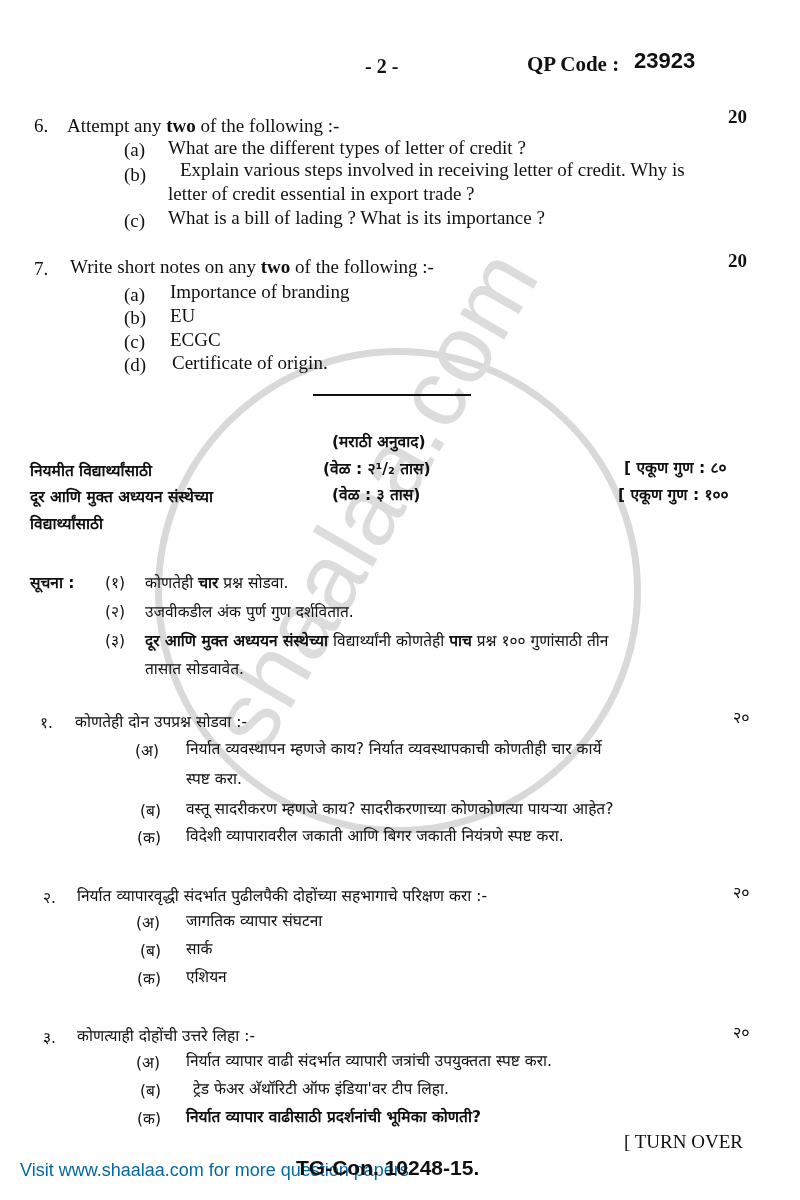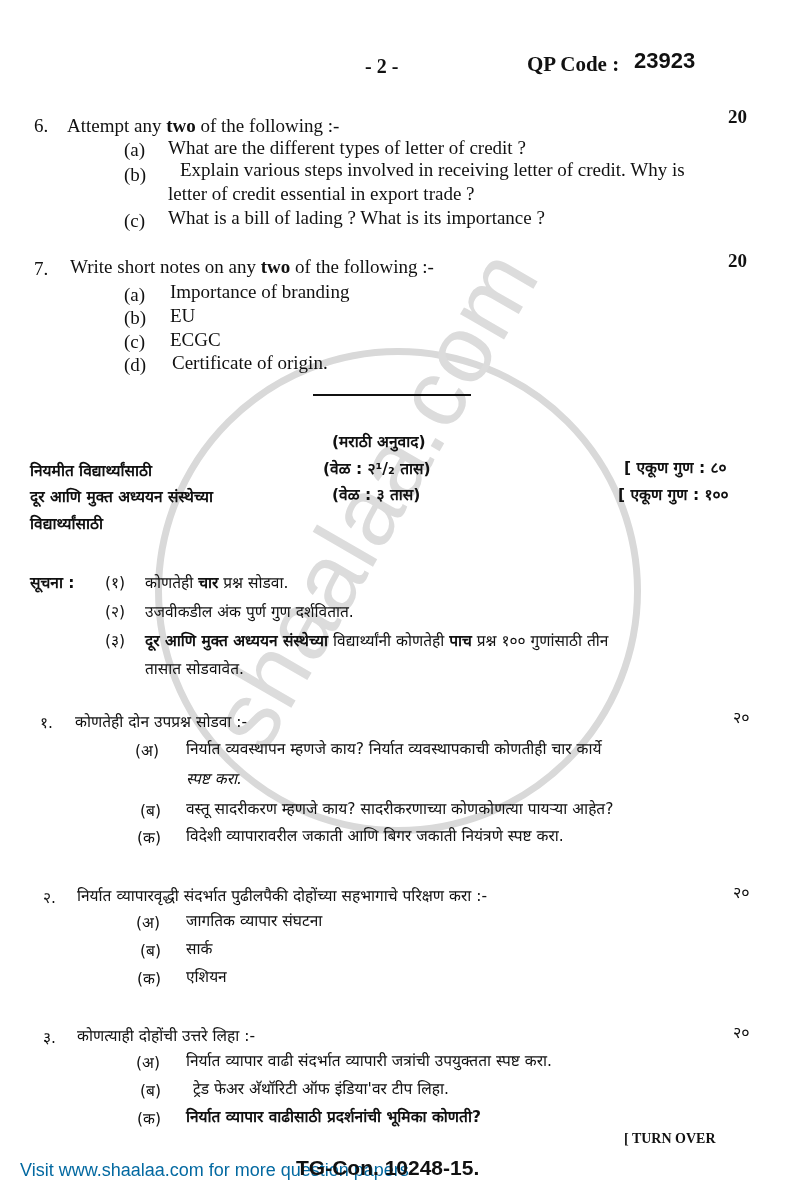--- a/index.html
+++ b/index.html
@@ -19,21 +19,21 @@
 
   .header-page { left:365px; top:55px; font-size:20px; font-weight:bold; }
   .header-qp-label { left:527px; top:52px; font-size:21px; font-weight:bold; }
   .header-qp-code { left:634px; top:48px; font-size:22px; font-weight:bold; font-family:"Liberation Sans", sans-serif; }
 
   .marks { left:728px; font-size:19px; font-weight:bold; }
   .marks-mr { left:733px; font-size:16px; font-family:"DejaVu Sans", sans-serif; }
 
   .divider { position:absolute; left:313px; top:394px; width:158px; height:2px; background:#111; }
 
-  .footer-turn { left:624px; top:1131px; font-size:14px; font-weight:bold; }
+  .footer-turn { left:624px; top:1131px; font-size:19px; font-weight:normal; }
   .footer-visit { left:20px; top:1160px; font-size:18px; font-family:"Liberation Sans", sans-serif; color:#0369a1; }
   .footer-code { left:296px; top:1156px; font-size:21px; font-weight:bold; font-family:"Liberation Sans", sans-serif; }
 </style>
 </head>
 <body>
 
 <div class="watermark-circle"></div>
 <div class="watermark-text">shaalaa.com</div>
 
 <div class="content">
@@ -85,21 +85,21 @@
   <div class="abs mr" style="left:145px; top:600px;">उजवीकडील अंक पुर्ण गुण दर्शवितात.</div>
   <div class="abs mr" style="left:105px; top:629px;">(३)</div>
   <div class="abs mr" style="left:145px; top:629px;"><b>दूर आणि मुक्त अध्ययन संस्थेच्या</b><span> विद्यार्थ्यांनी कोणतेही </span><b>पाच</b><span> प्रश्न १०० गुणांसाठी तीन</span></div>
   <div class="abs mr" style="left:145px; top:657px;">तासात सोडवावेत.</div>
 
   <div class="abs mr" style="left:40px; top:711px;">१.</div>
   <div class="abs mr" style="left:75px; top:710px;">कोणतेही दोन उपप्रश्न सोडवा :-</div>
   <div class="abs marks-mr" style="top:706px;">२०</div>
   <div class="abs mr" style="left:135px; top:739px;">(अ)</div>
   <div class="abs mr" style="left:186px; top:737px;">निर्यात व्यवस्थापन म्हणजे काय? निर्यात व्यवस्थापकाची कोणतीही चार कार्ये</div>
-  <div class="abs mr" style="left:186px; top:767px;font-style:italic;">स्पष्ट करा.</div>
+  <div class="abs mr" style="left:186px; top:767px;">स्पष्ट करा.</div>
   <div class="abs mr" style="left:140px; top:799px;">(ब)</div>
   <div class="abs mr" style="left:186px; top:797px;">वस्तू सादरीकरण म्हणजे काय? सादरीकरणाच्या कोणकोणत्या पायऱ्या आहेत?</div>
   <div class="abs mr" style="left:137px; top:826px;">(क)</div>
   <div class="abs mr" style="left:186px; top:824px;">विदेशी व्यापारावरील जकाती आणि बिगर जकाती नियंत्रणे स्पष्ट करा.</div>
 
   <div class="abs mr" style="left:43px; top:886px;">२.</div>
   <div class="abs mr" style="left:77px; top:884px;">निर्यात व्यापारवृद्धी संदर्भात पुढीलपैकी दोहोंच्या सहभागाचे परिक्षण करा :-</div>
   <div class="abs marks-mr" style="top:881px;">२०</div>
   <div class="abs mr" style="left:136px; top:911px;">(अ)</div>
   <div class="abs mr" style="left:186px; top:909px;">जागतिक व्यापार संघटना</div>

